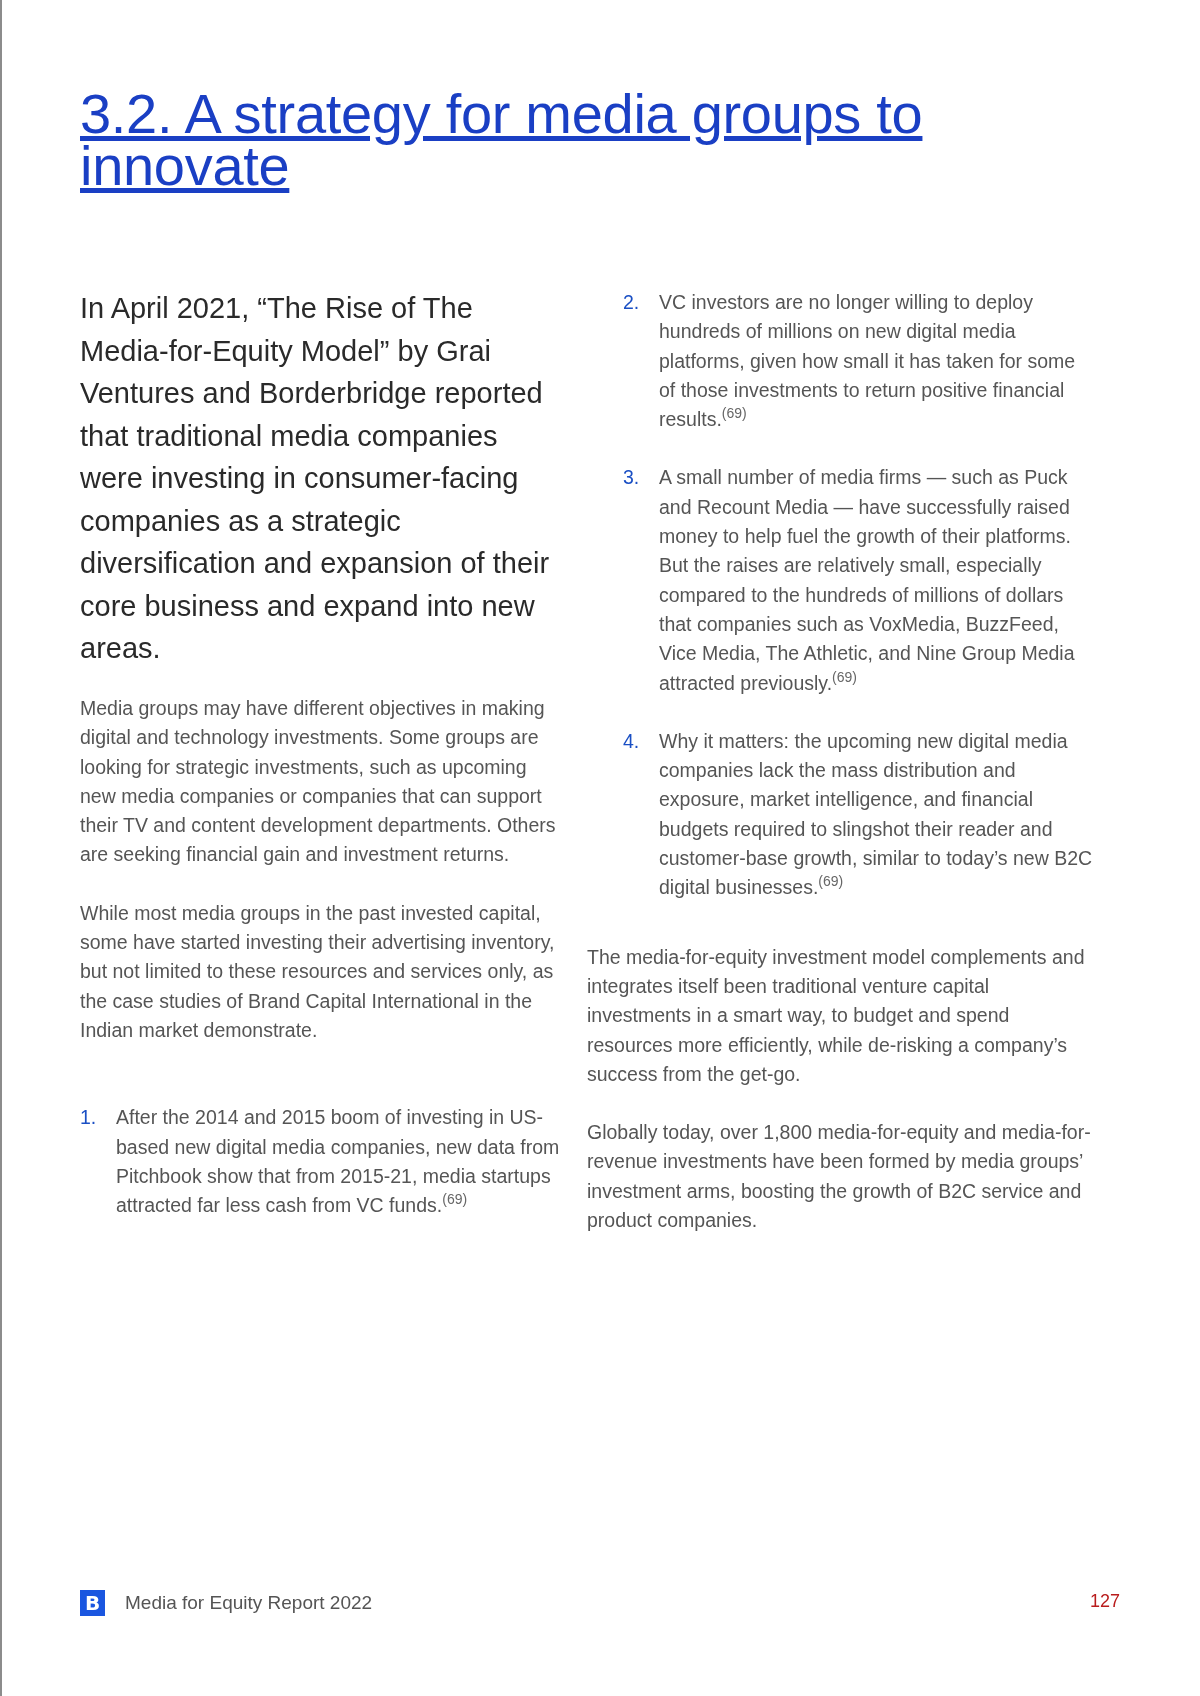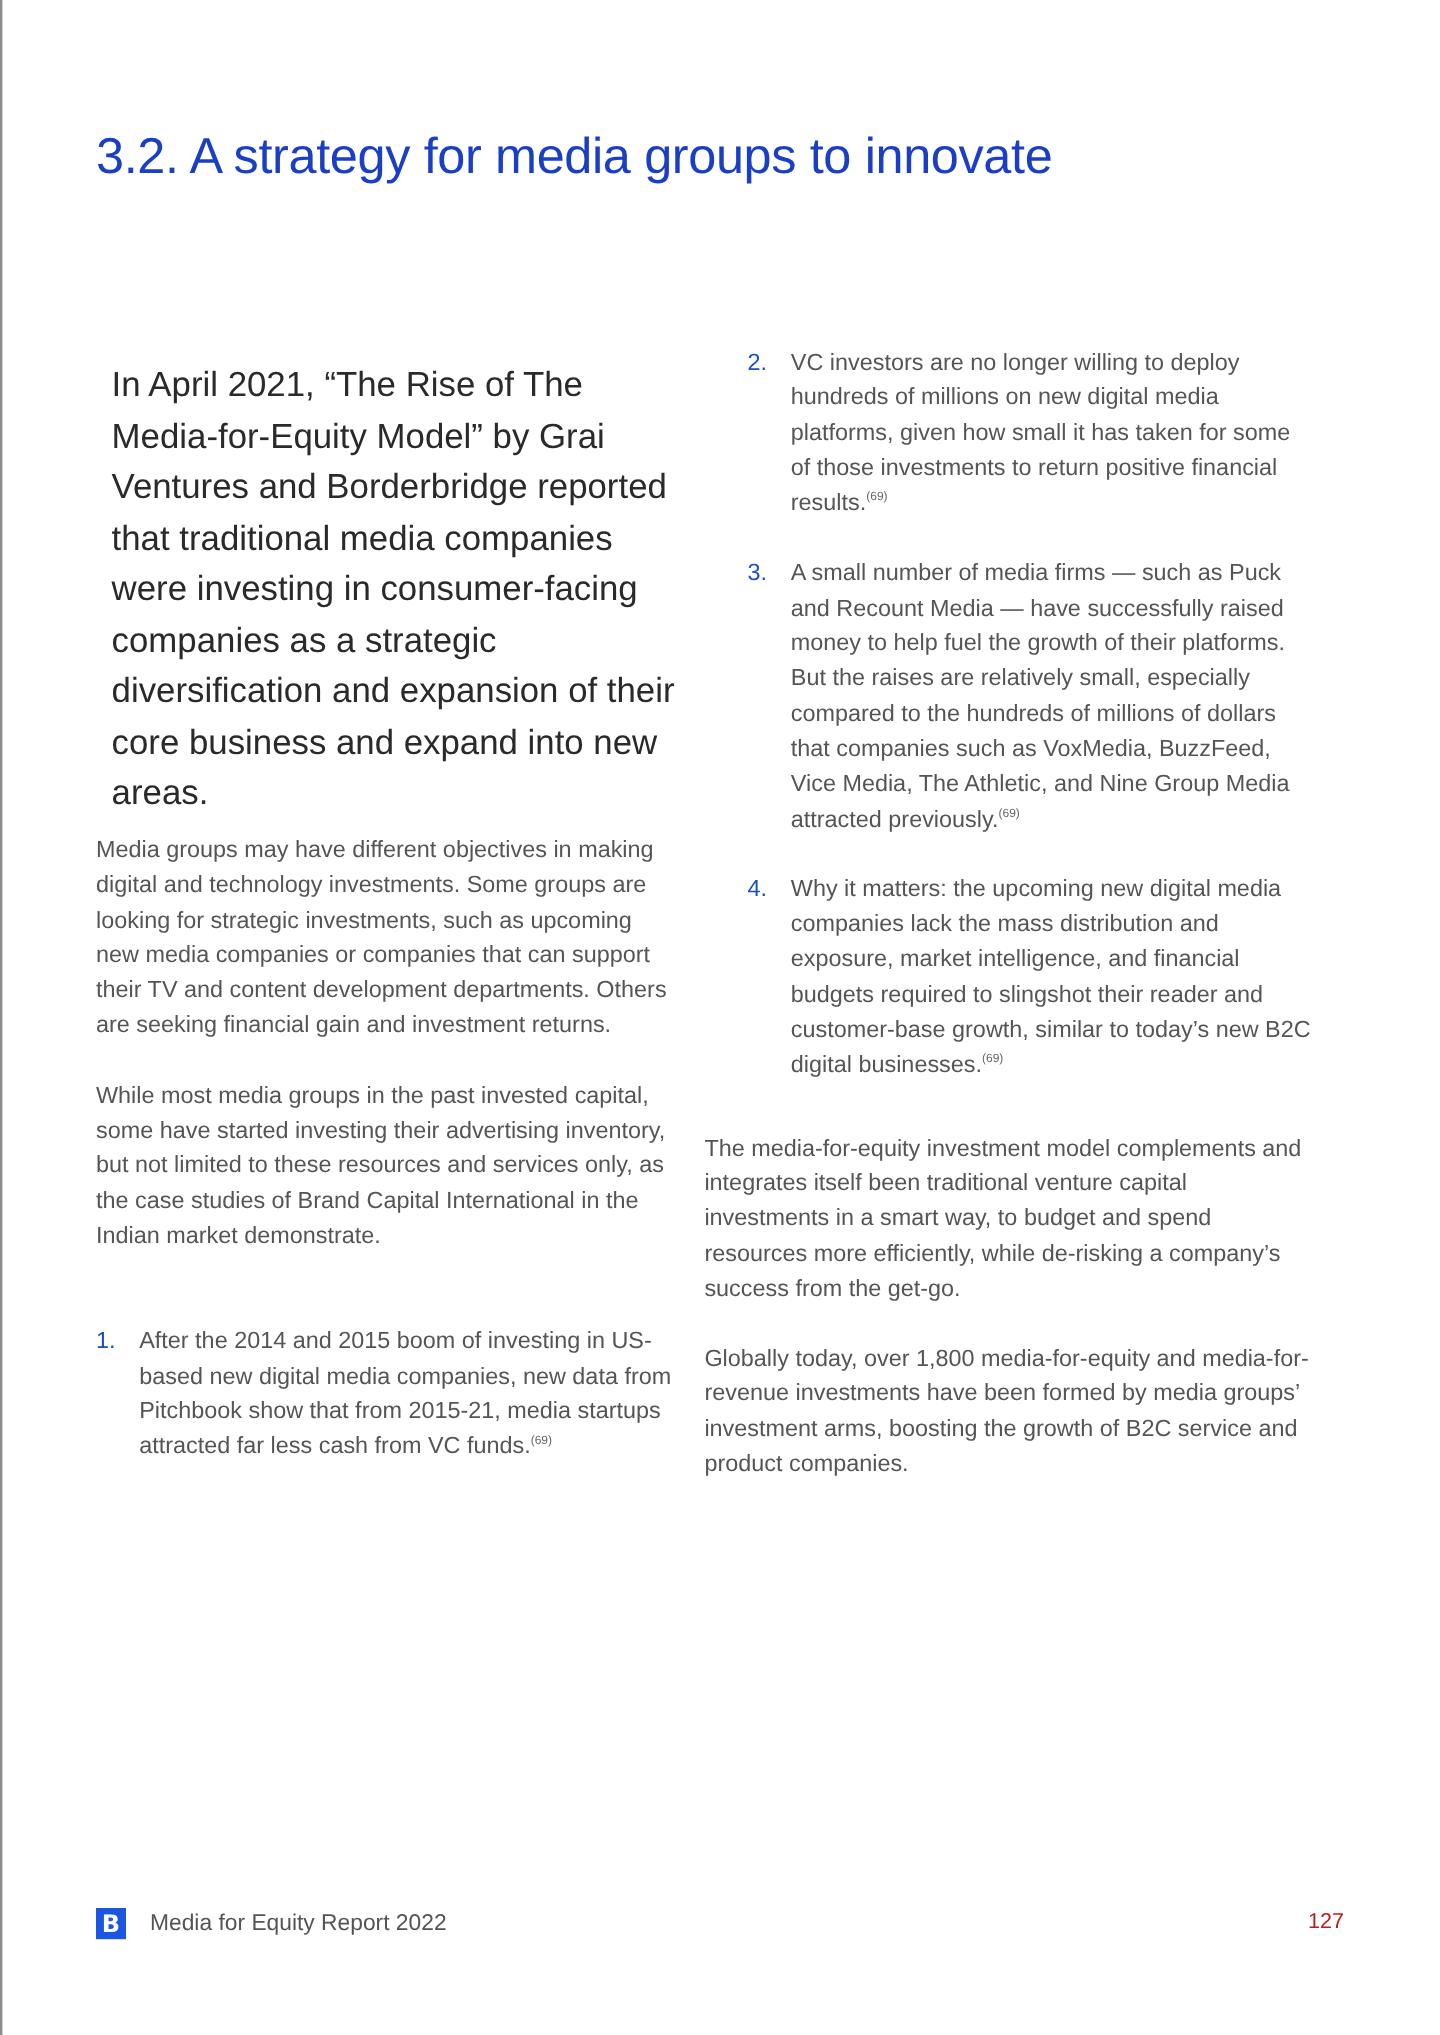--- a/index.html
+++ b/index.html
@@ -4,38 +4,38 @@
 <style>
   html, body { margin: 0; padding: 0; }
   body {
     width: 1200px; height: 1696px; background: #ffffff; position: relative;
     overflow: hidden;
     font-family: "Liberation Sans", "DejaVu Sans", sans-serif;
     color: #4a4a4a;
   }
   .left-border { position: absolute; left: 0; top: 0; width: 2px; height: 1696px; background: #8c8c8c; }
   .title {
-    position: absolute; left: 80px; top: 104px; width: 900px;
-    font-size: 42px; line-height: 52px; color: #1a3fc4; font-weight: normal;
-    letter-spacing: -0.3px; margin: 0;
+    position: absolute; left: 80px; top: 88px; width: 900px;
+    font-size: 56px; line-height: 52px; color: #1a3fc4; font-weight: normal;
+    letter-spacing: -0.3px; margin: 0; text-decoration: underline;
   }
   .lede {
     position: absolute; left: 80px; top: 287px; width: 480px;
-    font-size: 29px; line-height: 42.5px; color: #2a2a2a; margin: 13px;
+    font-size: 29px; line-height: 42.5px; color: #2a2a2a; margin: 0;
   }
   .p { font-size: 19.5px; line-height: 29.3px; color: #555555; margin: 0; }
   .col-left { position: absolute; left: 80px; top: 694px; width: 480px; }
   .col-right { position: absolute; left: 623px; top: 288px; width: 470px; }
   .gap { height: 29px; }
   .gap-lg { height: 40px; }
   .link { color: #1a4fc4; text-decoration: underline; }
   .li { display: flex; }
   .li .num { width: 36px; flex: none; color: #1a4fc4; font-size: 19.5px; line-height: 29.3px; }
   .li .txt { flex: 1; }
-  sup { font-size: 10px; line-height: 0; vertical-align: 8px; color: #666; }
+  sup { font-size: 14px; line-height: 0; vertical-align: 8px; color: #666; }
   .footer-logo {
     position: absolute; left: 80px; top: 1590px; width: 25px; height: 26px;
     background: #1a56e0; color: #ffffff; font-weight: bold; font-size: 20px;
     display: flex; align-items: center; justify-content: center;
     font-family: "DejaVu Sans", sans-serif;
   }
   .footer-title { position: absolute; left: 125px; top: 1590px; font-size: 19px; line-height: 26px; color: #555; }
   .page-num { position: absolute; left: 1090px; top: 1588px; font-size: 18px; line-height: 26px; color: #b91c1c; }
 </style>
 </head>

